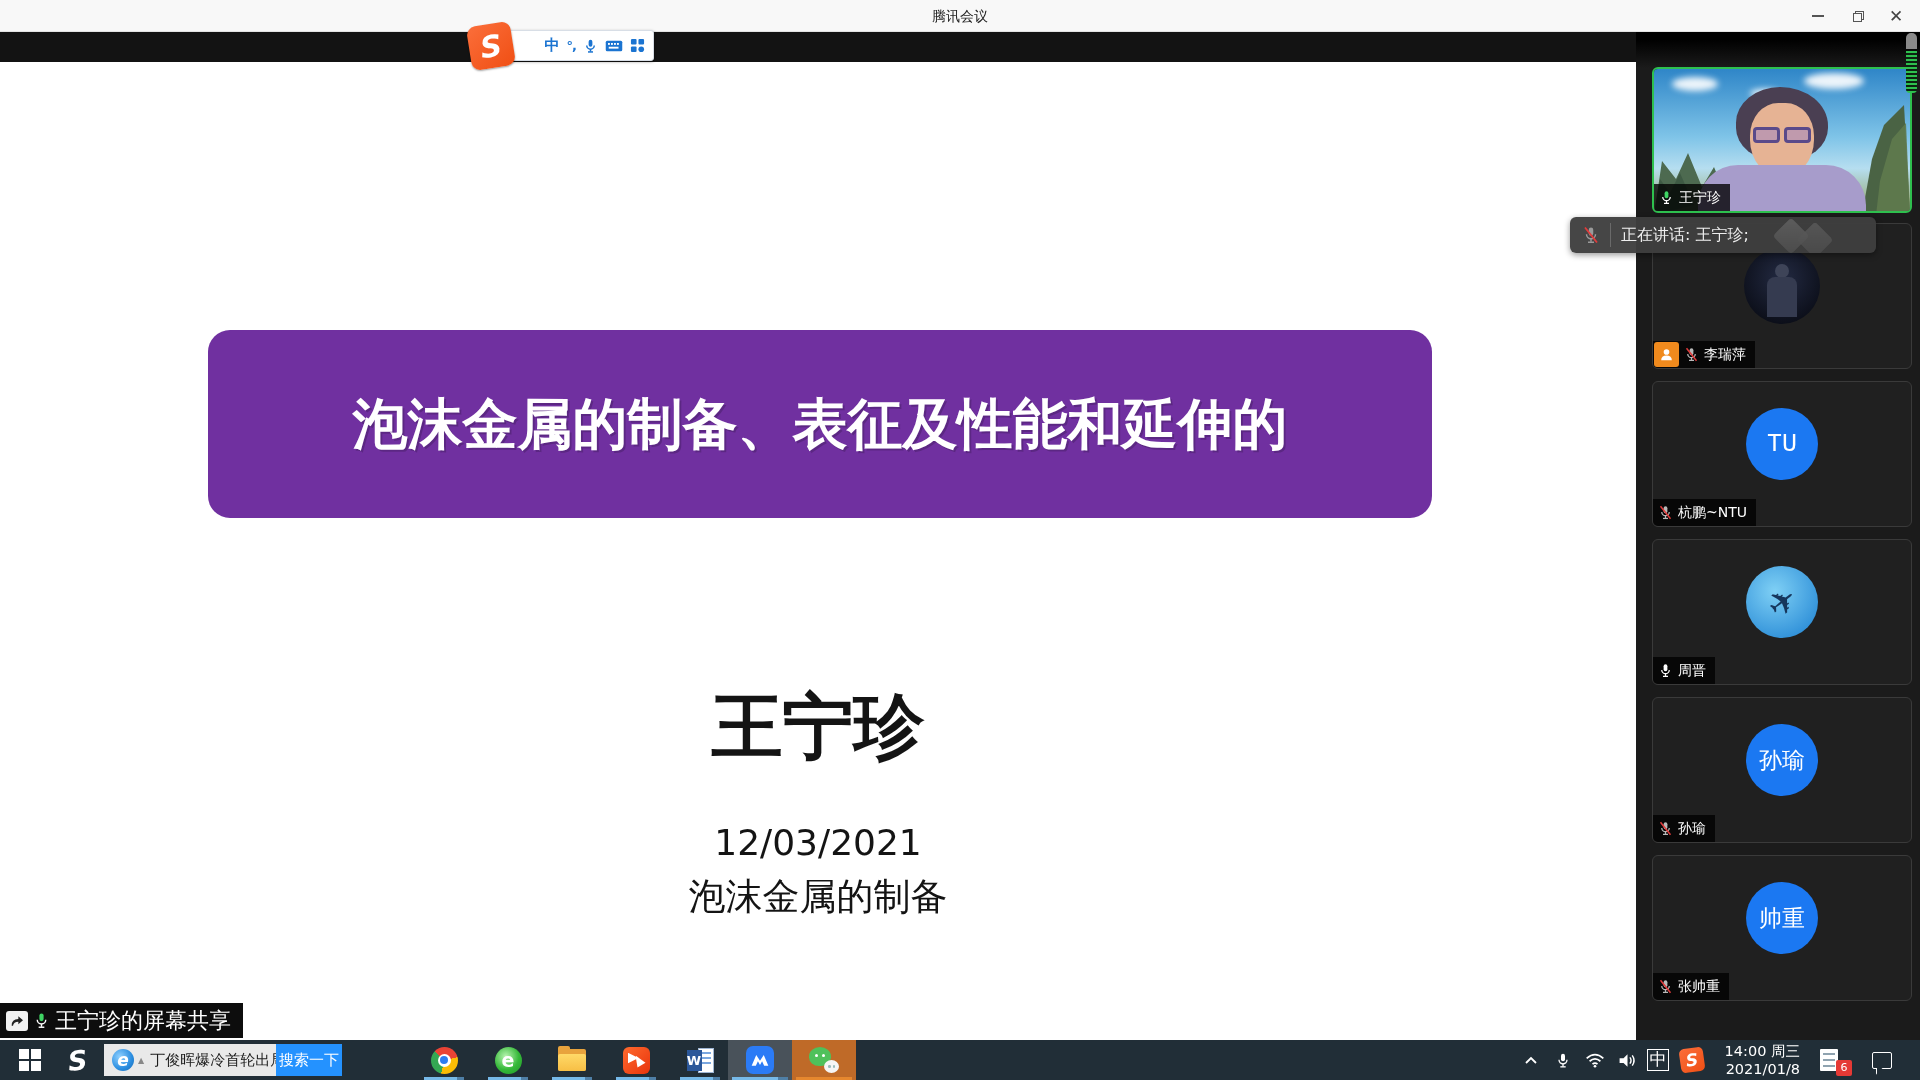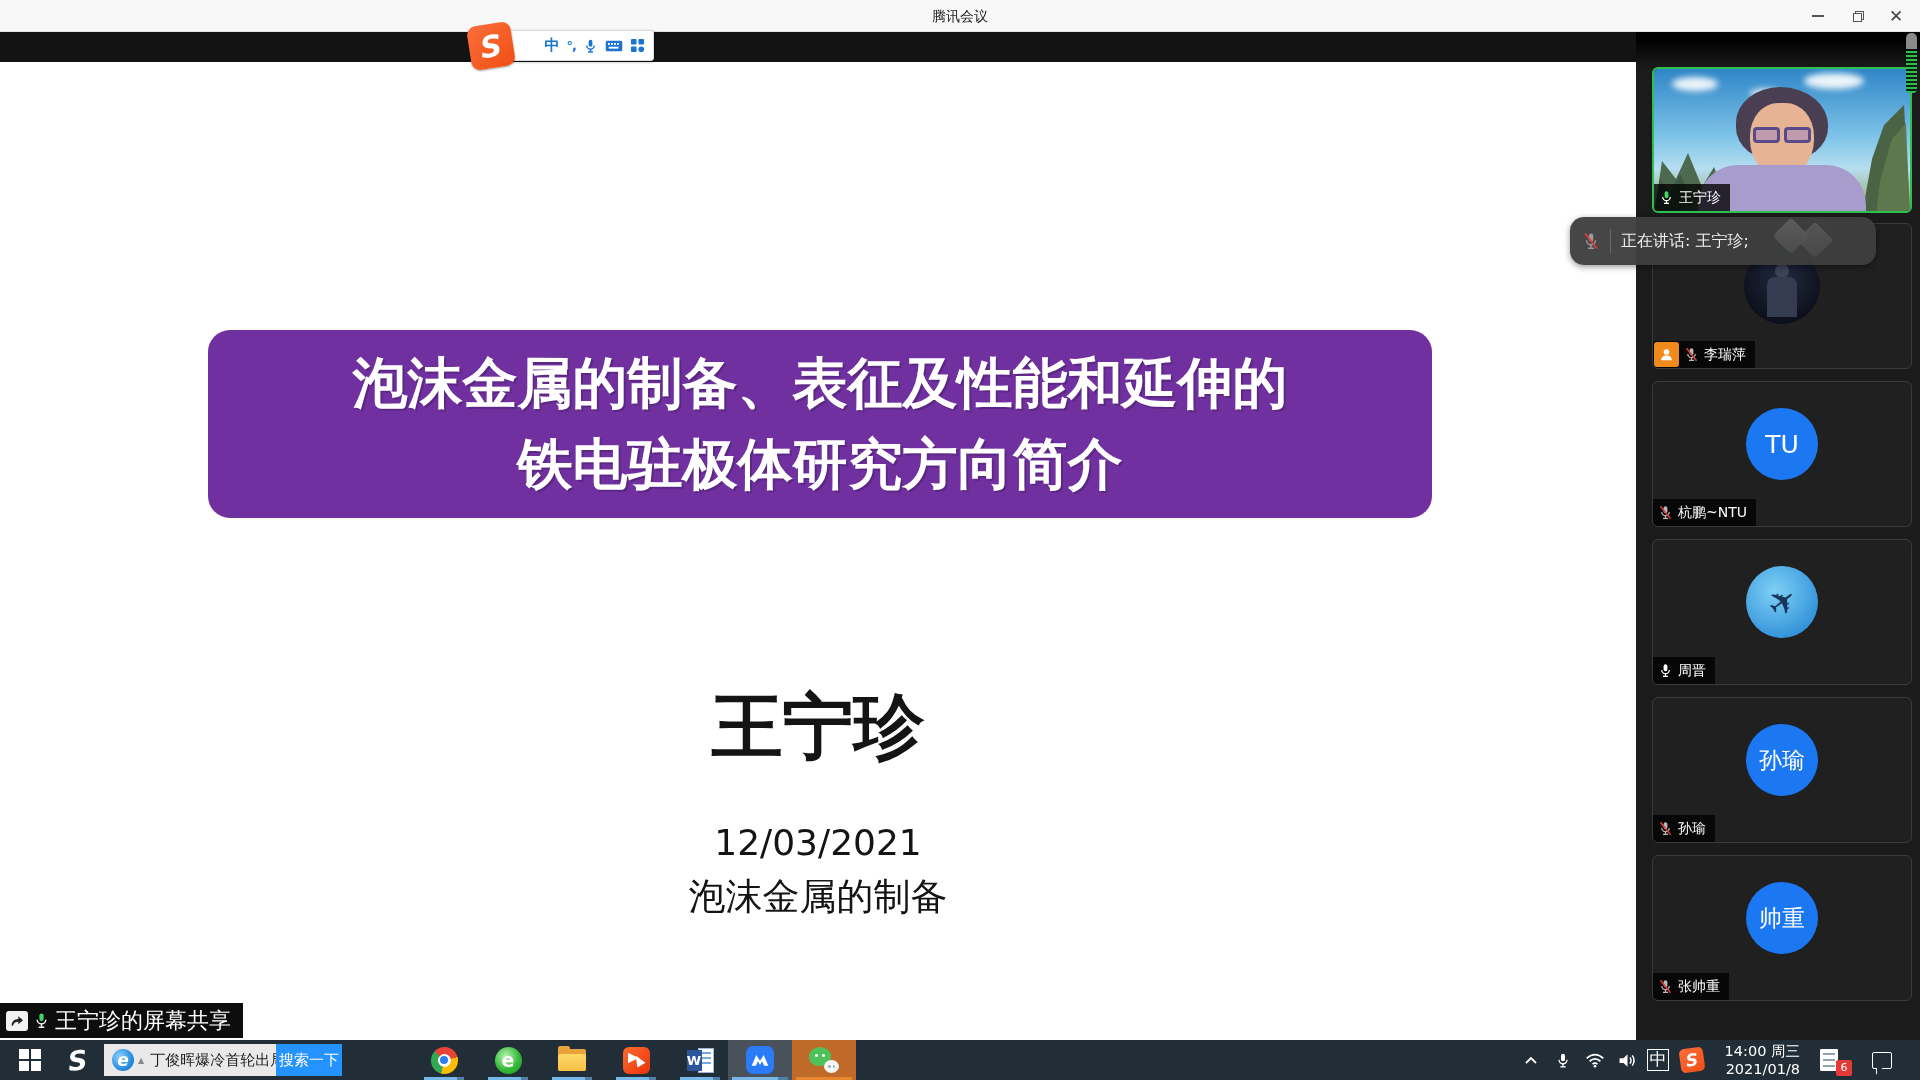--- a/index.html
+++ b/index.html
@@ -43,21 +43,21 @@
 
   
   .sidebar { position:absolute; left:1636px; top:32px; width:284px; height:1008px; background:#1b1b1b; }
   .sidebar .topfade { position:absolute; left:0; top:0; width:284px; height:36px; background:linear-gradient(180deg,#000 20%,#1b1b1b); }
   .tile { position:absolute; left:16px; width:260px; height:146px; background:#202020; border:1px solid #3a3a3a; border-radius:6px; overflow:hidden; }
   .tile.active { border:2px solid #2ec04e; }
   .namechip { position:absolute; left:0; bottom:0; background:rgba(0,0,0,.78); height:27px; display:flex; align-items:center; gap:5px; padding:0 9px 0 5px; }
   .namechip .nm { color:#fff; font-size:14px; white-space:nowrap; }
   .badge-member { width:25px; height:25px; background:#f08a1d; border-radius:3px; display:flex; align-items:center; justify-content:center; margin-left:-4px; }
   .avatar-blue { position:absolute; left:50%; top:62px; transform:translate(-50%,-50%); width:72px; height:72px; border-radius:50%; background:#1b78f2; color:#fff; display:flex; align-items:center; justify-content:center; }
-  .avatar-txt-lg { font-size:25px; } .avatar-txt-md { font-size:23px; }
+  .avatar-txt-lg { font-size:25px;font-family:Liberation Mono, monospace; } .avatar-txt-md { font-size:23px; }
 
   
   .scene { position:absolute; inset:0; background:linear-gradient(180deg,#2f86c8,#7fc4e8 48%,#b6def0 70%,#9db48a 92%,#8aa27b); }
   .cloud { position:absolute; background:#fff; border-radius:50%; filter:blur(3px); opacity:.9; }
   .mtn { position:absolute; }
   .person-hair { position:absolute; left:50%; top:18px; transform:translateX(-50%); width:92px; height:74px; background:#4a3f52; border-radius:48% 52% 45% 45%; }
   .person-face { position:absolute; left:50%; top:34px; transform:translateX(-50%); width:64px; height:74px; background:#e6b394; border-radius:46% 46% 52% 52%; }
   .person-glasses { position:absolute; left:50%; top:58px; transform:translateX(-50%); width:58px; height:16px; display:flex; gap:4px; }
   .person-glasses div { flex:1; border:3px solid #5a4a8a; border-radius:4px; background:rgba(120,110,220,.35); }
   .person-body { position:absolute; left:50%; bottom:-6px; transform:translateX(-50%); width:168px; height:52px; background:#a79ccb; border-radius:40px 40px 0 0; }
@@ -65,21 +65,21 @@
   
   .avatar-photo { position:absolute; left:50%; top:62px; transform:translate(-50%,-50%); width:76px; height:76px; border-radius:50%; background:radial-gradient(circle at 50% 40%,#232a42,#0c0f1a 75%); overflow:hidden; }
   .ap-head { position:absolute; left:50%; top:16px; transform:translateX(-50%); width:14px; height:14px; border-radius:50%; background:#3e4458; }
   .ap-body { position:absolute; left:50%; top:29px; transform:translateX(-50%); width:30px; height:40px; border-radius:8px 8px 0 0; background:#353b50; }
 
   
   .avatar-plane { position:absolute; left:50%; top:62px; transform:translate(-50%,-50%); width:72px; height:72px; border-radius:50%; background:radial-gradient(circle at 40% 35%,#7fd0f5,#2e8fd8 80%); display:flex; align-items:center; justify-content:center; }
   .avatar-plane span { font-size:34px; color:#16365c; transform:rotate(-38deg); }
 
   
-  .toast { position:absolute; left:1570px; top:217px; width:306px; height:48px; background:rgba(62,62,62,.96); border-radius:14px; display:flex; align-items:center; gap:10px; padding:0 12px; z-index:30; box-shadow:0 2px 6px rgba(0,0,0,.4); overflow:hidden; }
+  .toast { position:absolute; left:1570px; top:217px; width:306px; height:36px; background:rgba(62,62,62,.96); border-radius:6px; display:flex; align-items:center; gap:10px; padding:0 12px; z-index:30; box-shadow:0 2px 6px rgba(0,0,0,.4); overflow:hidden; }
   .toast .divider { width:1px; height:24px; background:#6a6a6a; }
   .toast .txt { color:#eee; font-size:16px; white-space:nowrap; }
   .toast .wm { position:absolute; right:34px; top:6px; width:70px; height:30px; opacity:.25; }
   .toast .wm i { position:absolute; width:26px; height:26px; background:linear-gradient(135deg,#bbb,#777); transform:rotate(45deg); border-radius:4px; }
   .toast .wm i:nth-child(1){ left:6px; } .toast .wm i:nth-child(2){ left:30px; top:4px; opacity:.8; }
 
   
   .side-scroll { position:absolute; left:1906px; top:33px; width:11px; height:130px; z-index:5; }
   .side-scroll .thumb { width:11px; height:16px; background:#8a8a8a; border-radius:5px 5px 0 0; }
   .side-scroll .meter { margin-top:2px; width:11px; height:42px; border-radius:0 0 4px 4px; background:repeating-linear-gradient(180deg,#2ec04e 0 2px,#0d2212 2px 4px); }
@@ -190,21 +190,20 @@
                 <rect x="1" y="9" width="6" height="6" rx="1.2"></rect>
                 <rect x="9" y="9" width="6" height="6" rx="3"></rect>
               </g>
             </svg>
         </div>
       </div>
     </div>
 
     <div class="slide-banner">
       <div class="line">泡沫金属的制备、表征及性能和延伸的</div>
-      <div class="line">铁电驻极体研究方向简介</div>
     </div>
     <div class="presenter">王宁珍</div>
     <div class="slide-date">12/03/2021</div>
     <div class="slide-inst">泡沫金属的制备</div>
 
     <div class="share-chip">
       <div class="share-ico">
         <svg width="16" height="16" viewBox="0 0 24 24">
             <path d="M4 19 Q4 9 14 9 L14 5 L21 11 L14 17 L14 13 Q7 13 6 19 Z" fill="#222"></path>
           </svg>

